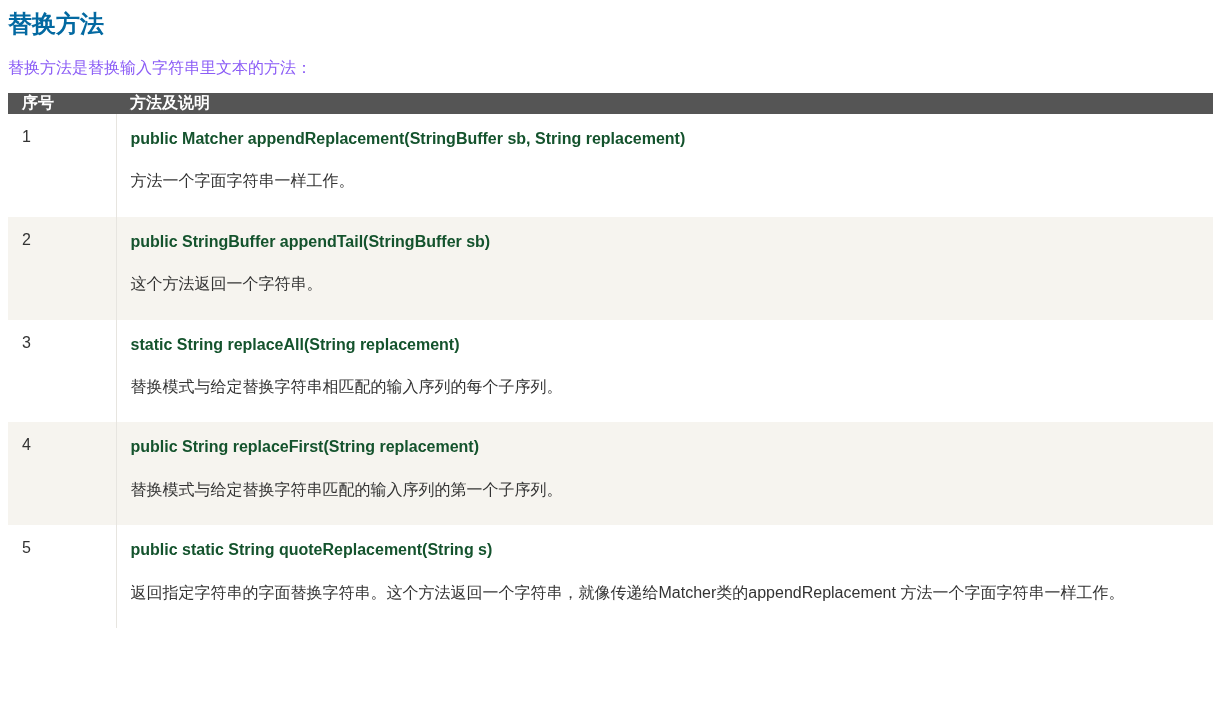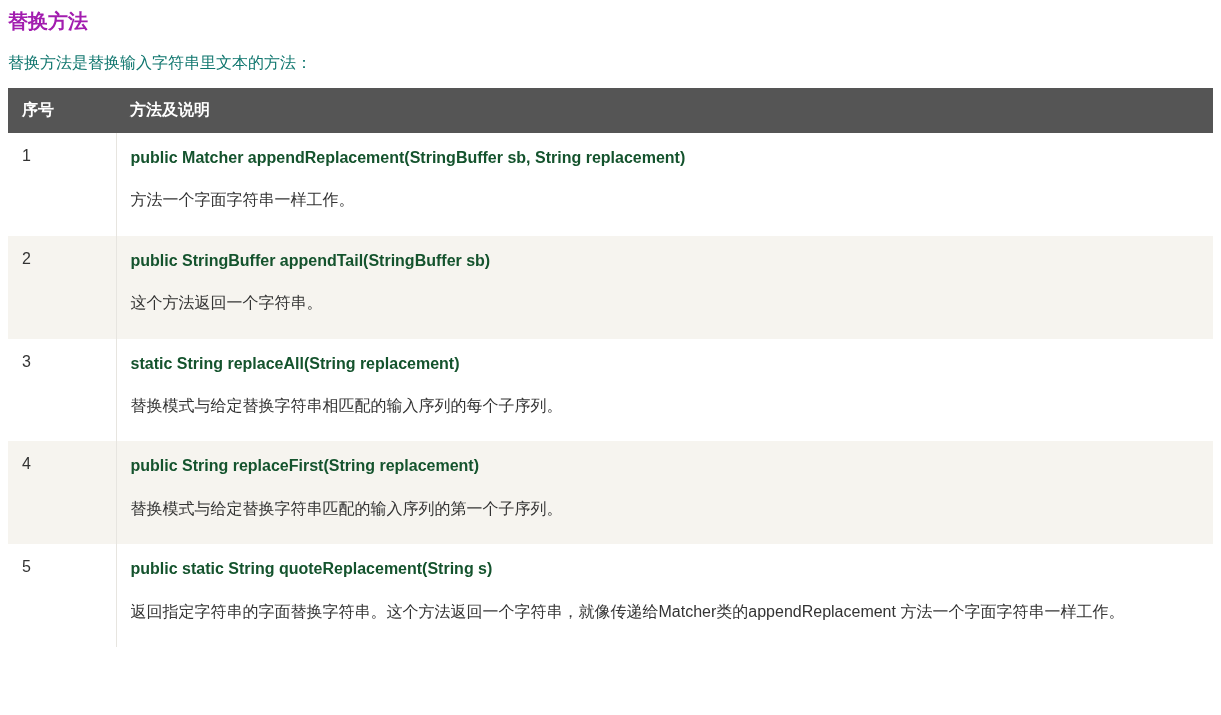--- a/index.html
+++ b/index.html
@@ -8,41 +8,41 @@
       box-sizing: border-box;
     }
     body {
       font-family: "Microsoft YaHei", "PingFang SC", "Helvetica Neue", Arial, sans-serif;
       color: #333;
       background: #fff;
       padding: 8px;
       width: 1221px;
     }
     h2 {
-      font-size: 20px;
+      font-size: 24px;
       font-weight: bold;
-      color: #a21caf;
+      color: #0369a1;
       margin-bottom: 18px;
     }
     .intro {
       font-size: 16px;
-      color: #0f766e;
+      color: #8b5cf6;
       margin-bottom: 14px;
     }
     table {
       width: 100%;
       border-collapse: collapse;
       font-size: 16px;
     }
     thead th {
       background: #555;
       color: #fff;
       font-weight: bold;
       text-align: left;
-      padding: 12px 14px;
+      padding: 0 14px;
       font-size: 16px;
     }
     thead th:first-child {
       width: 108px;
     }
     tbody td {
       padding: 14px 14px 20px 14px;
       vertical-align: top;
       border: none;
     }

